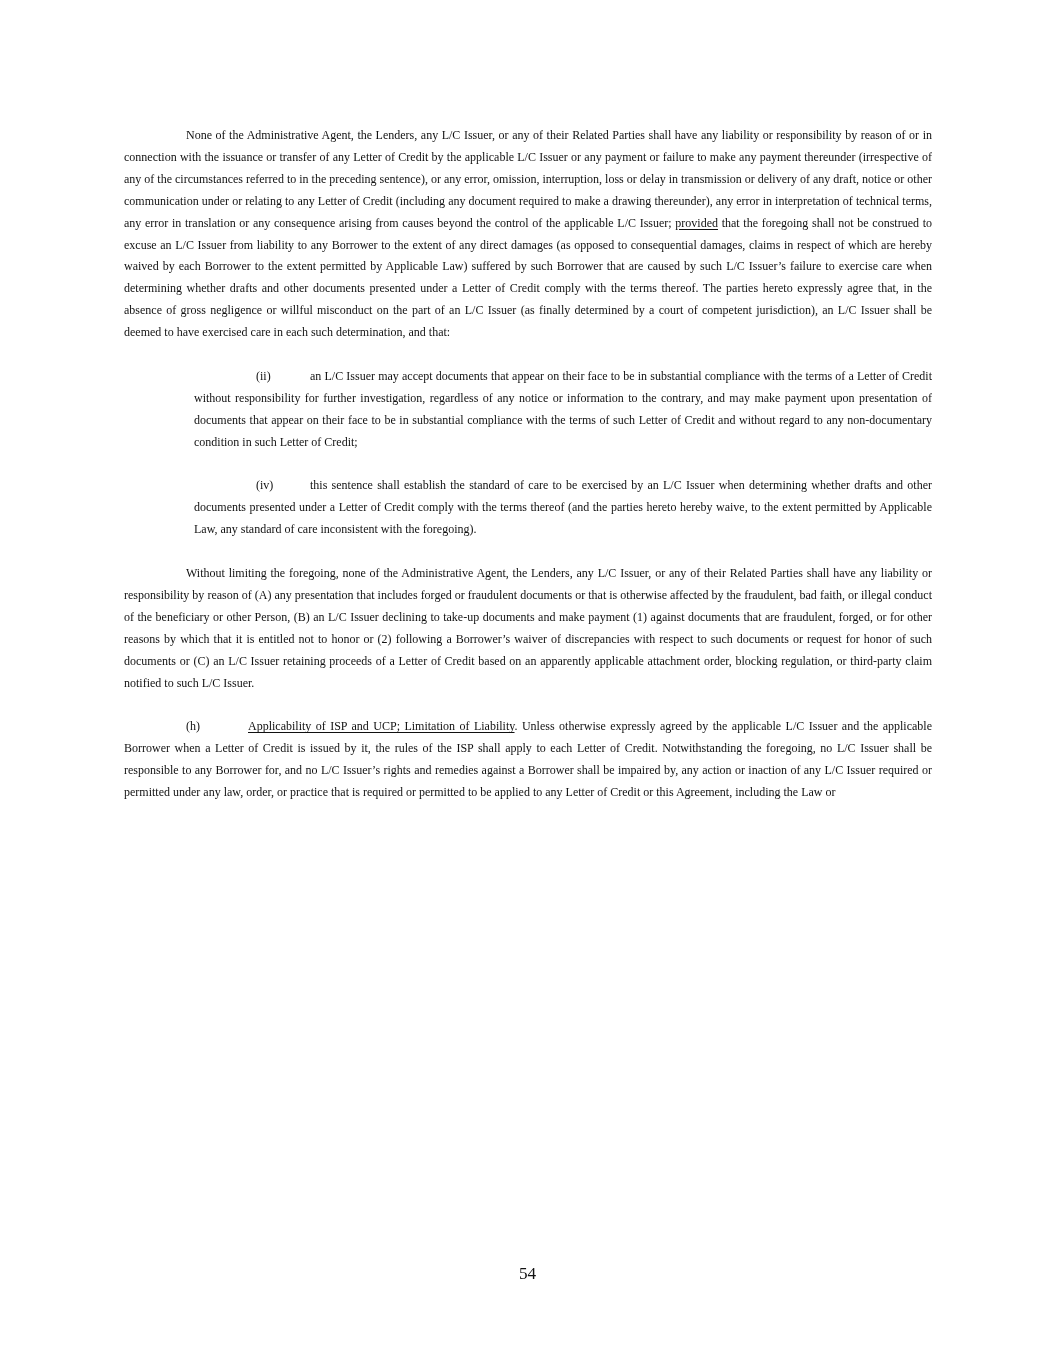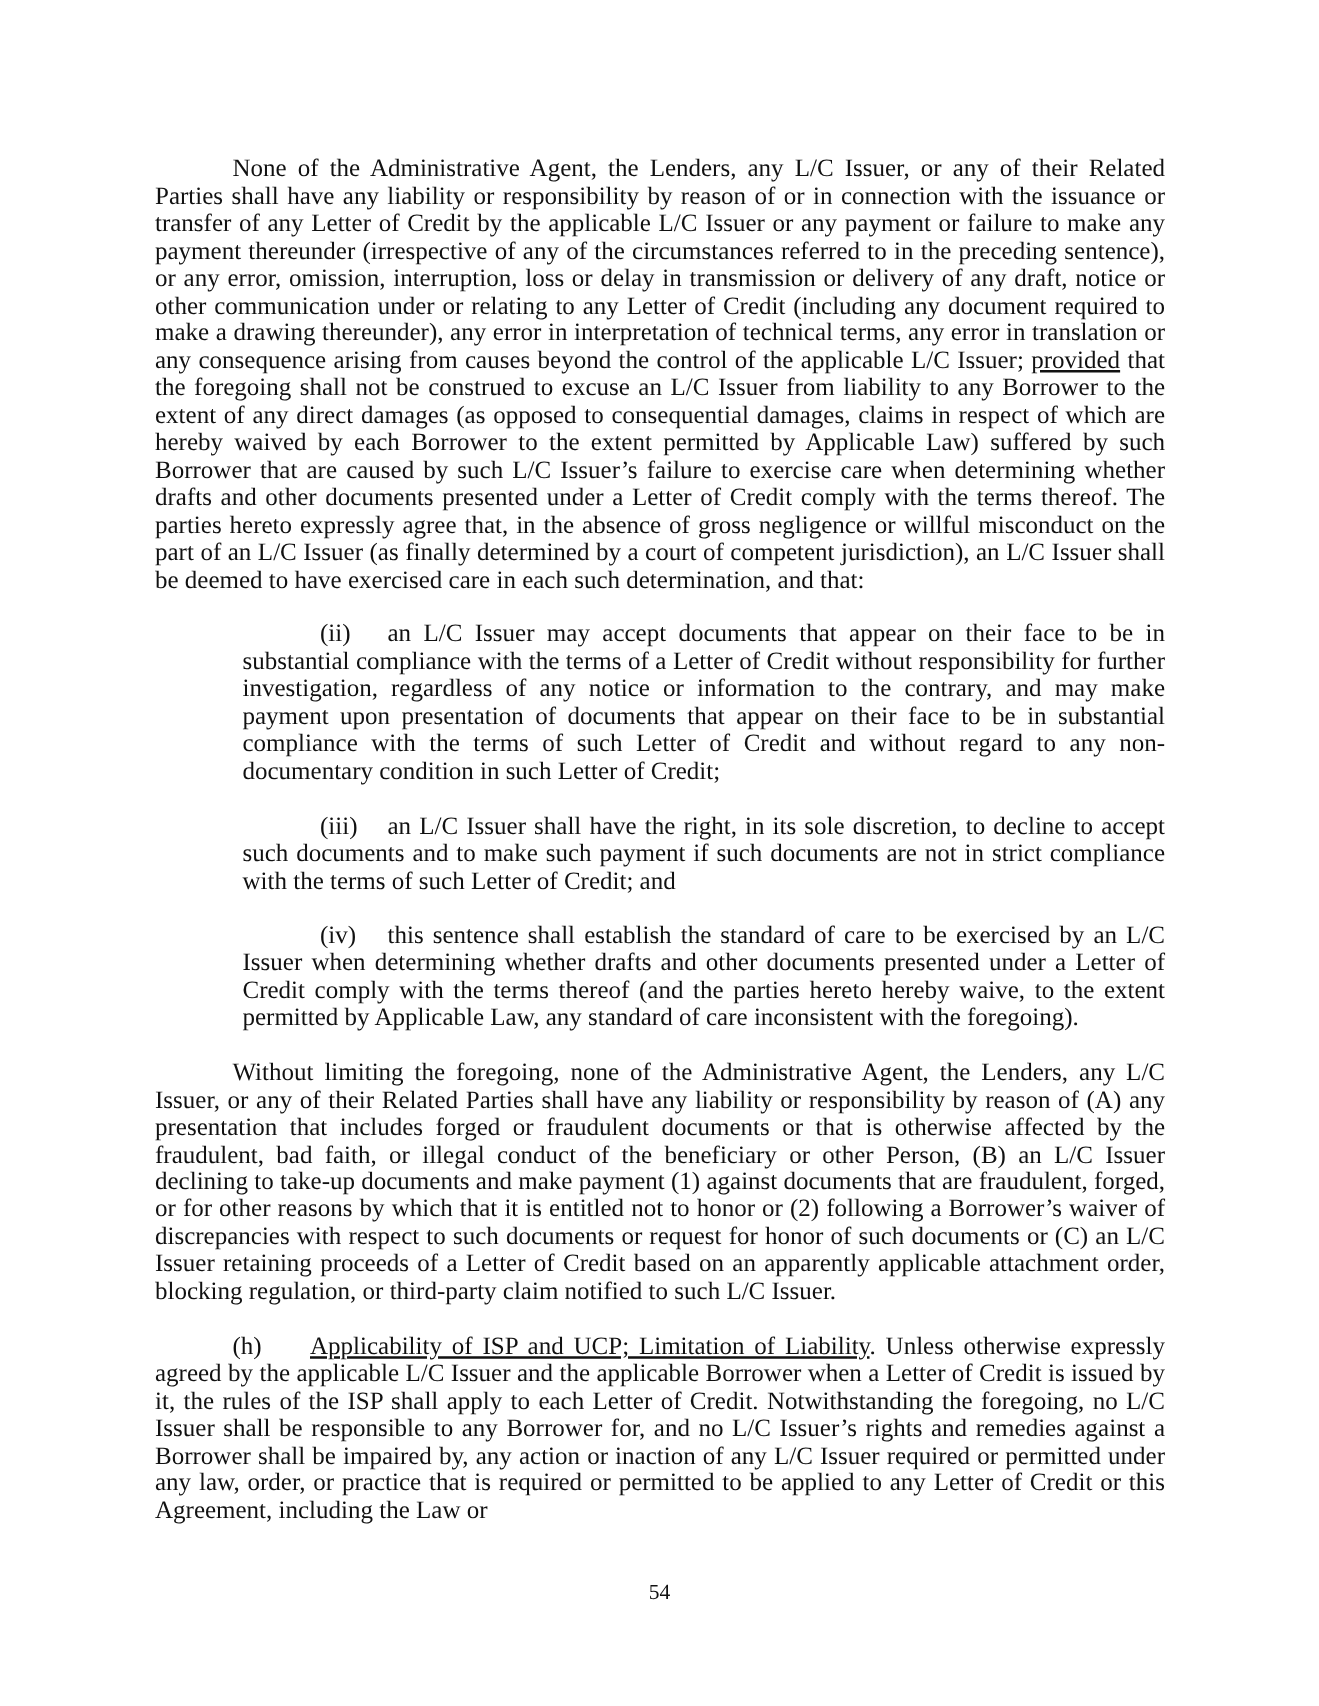--- a/index.html
+++ b/index.html
@@ -13,21 +13,21 @@
       position: relative;
       overflow: hidden;
       font-family: "Liberation Serif", "DejaVu Serif", serif;
       color: #111111;
     }
     .page {
       position: absolute;
       left: 124px;
       top: 125px;
       width: 808px;
-      font-size: 20px;
+      font-size: 12px;
       line-height: 21.9px;
     }
     p {
       margin: 0 0 21.9px 0;
       text-align: justify;
       text-align-last: left;
     }
     .indent-first {
       text-indent: 62px;
     }
@@ -62,21 +62,20 @@
 </head>
 <body>
 
 <div class="page">
 
   <p class="indent-first"><span>None of the Administrative Agent, the Lenders, any L/C Issuer, or any of their Related Parties shall have any liability or responsibility by reason of or in connection with the issuance or transfer of any Letter of Credit by the applicable L/C Issuer or any payment or failure to make any payment thereunder (irrespective of any of the circumstances referred to in the preceding sentence), or any error, omission, interruption, loss or delay in transmission or delivery of any draft, notice or other communication under or relating to any Letter of Credit (including any document required to make a drawing thereunder), any error in interpretation of technical terms, any error in translation or any consequence arising from causes beyond the control of the applicable L/C Issuer; </span><span class="u">provided</span><span> that the foregoing shall not be construed to excuse an L/C Issuer from liability to any Borrower to the extent of any direct damages (as opposed to consequential damages, claims in respect of which are hereby waived by each Borrower to the extent permitted by Applicable Law) suffered by such Borrower that are caused by such L/C Issuer’s failure to exercise care when determining whether drafts and other documents presented under a Letter of Credit comply with the terms thereof.  The parties hereto expressly agree that, in the absence of gross negligence or willful misconduct on the part of an L/C Issuer (as finally determined by a court of competent jurisdiction), an L/C Issuer shall be deemed to have exercised care in each such determination, and that:</span></p>
 
 
   <p class="sub"><span class="label">(ii)</span><span>an L/C Issuer may accept documents that appear on their face to be in substantial compliance with the terms of a Letter of Credit without responsibility for further investigation, regardless of any notice or information to the contrary, and may make payment upon presentation of documents that appear on their face to be in substantial compliance with the terms of such Letter of Credit and without regard to any non-documentary condition in such Letter of Credit;</span></p>
 
-  <p class="sub"><span class="label">(iii)</span><span>an L/C Issuer shall have the right, in its sole discretion, to decline to accept such documents and to make such payment if such documents are not in strict compliance with the terms of such Letter of Credit; and</span></p>
 
   <p class="sub"><span class="label">(iv)</span><span>this sentence shall establish the standard of care to be exercised by an L/C Issuer when determining whether drafts and other documents presented under a Letter of Credit comply with the terms thereof (and the parties hereto hereby waive, to the extent permitted by Applicable Law, any standard of care inconsistent with the foregoing).</span></p>
 
   <p class="indent-first">Without limiting the foregoing, none of the Administrative Agent, the Lenders, any L/C Issuer, or any of their Related Parties shall have any liability or responsibility by reason of (A) any presentation that includes forged or fraudulent documents or that is otherwise affected by the fraudulent, bad faith, or illegal conduct of the beneficiary or other Person, (B) an L/C Issuer declining to take-up documents and make payment (1) against documents that are fraudulent, forged, or for other reasons by which that it is entitled not to honor or (2) following a Borrower’s waiver of discrepancies with respect to such documents or request for honor of such documents or (C) an L/C Issuer retaining proceeds of a Letter of Credit based on an apparently applicable attachment order, blocking regulation, or third-party claim notified to such L/C Issuer.</p>
 
   <p class="indent-first"><span class="label-h">(h)</span><span class="u">Applicability of ISP and UCP; Limitation of Liability</span><span>. Unless otherwise expressly agreed by the applicable L/C Issuer and the applicable Borrower when a Letter of Credit is issued by it, the rules of the ISP shall apply to each Letter of Credit.  Notwithstanding the foregoing, no L/C Issuer shall be responsible to any Borrower for, and no L/C Issuer’s rights and remedies against a Borrower shall be impaired by, any action or inaction of any L/C Issuer required or permitted under any law, order, or practice that is required or permitted to be applied to any Letter of Credit or this Agreement, including the Law or</span></p>
 
 </div>
 
 <div class="page-number">54</div>

